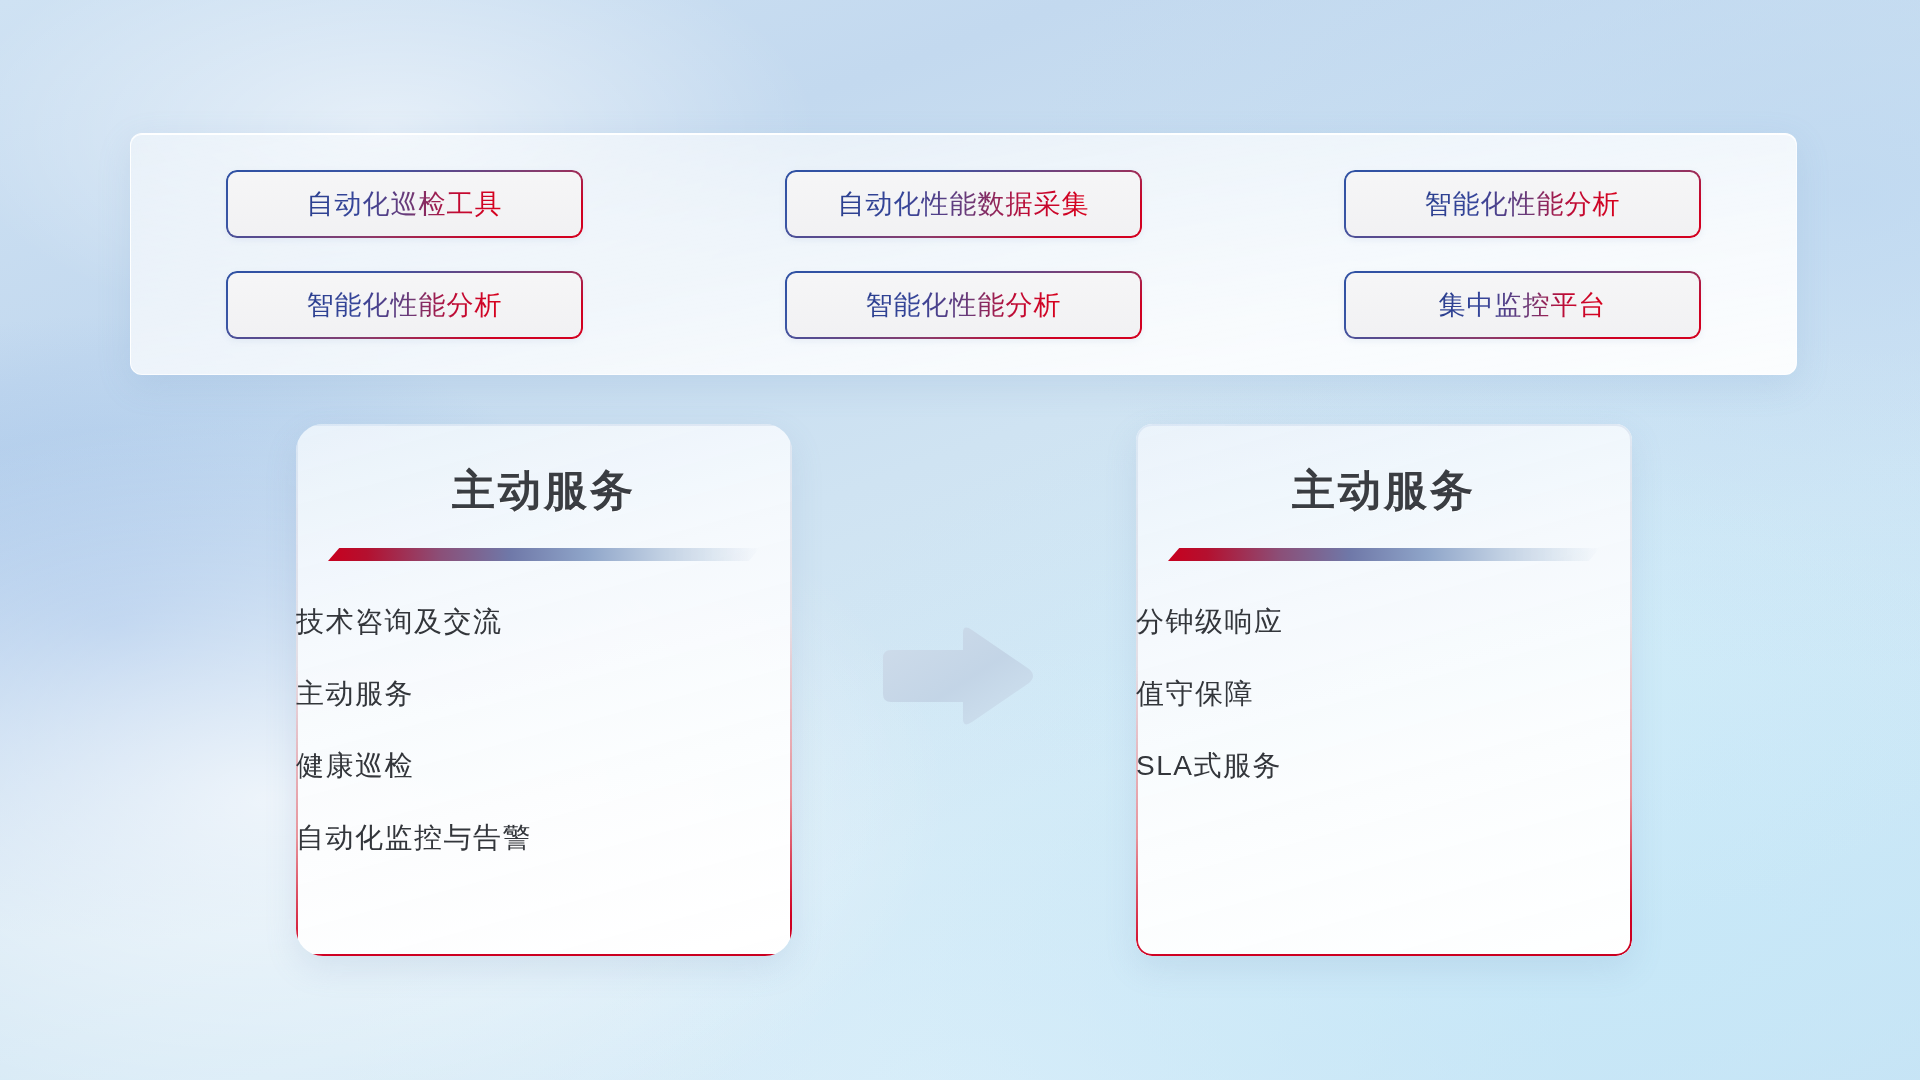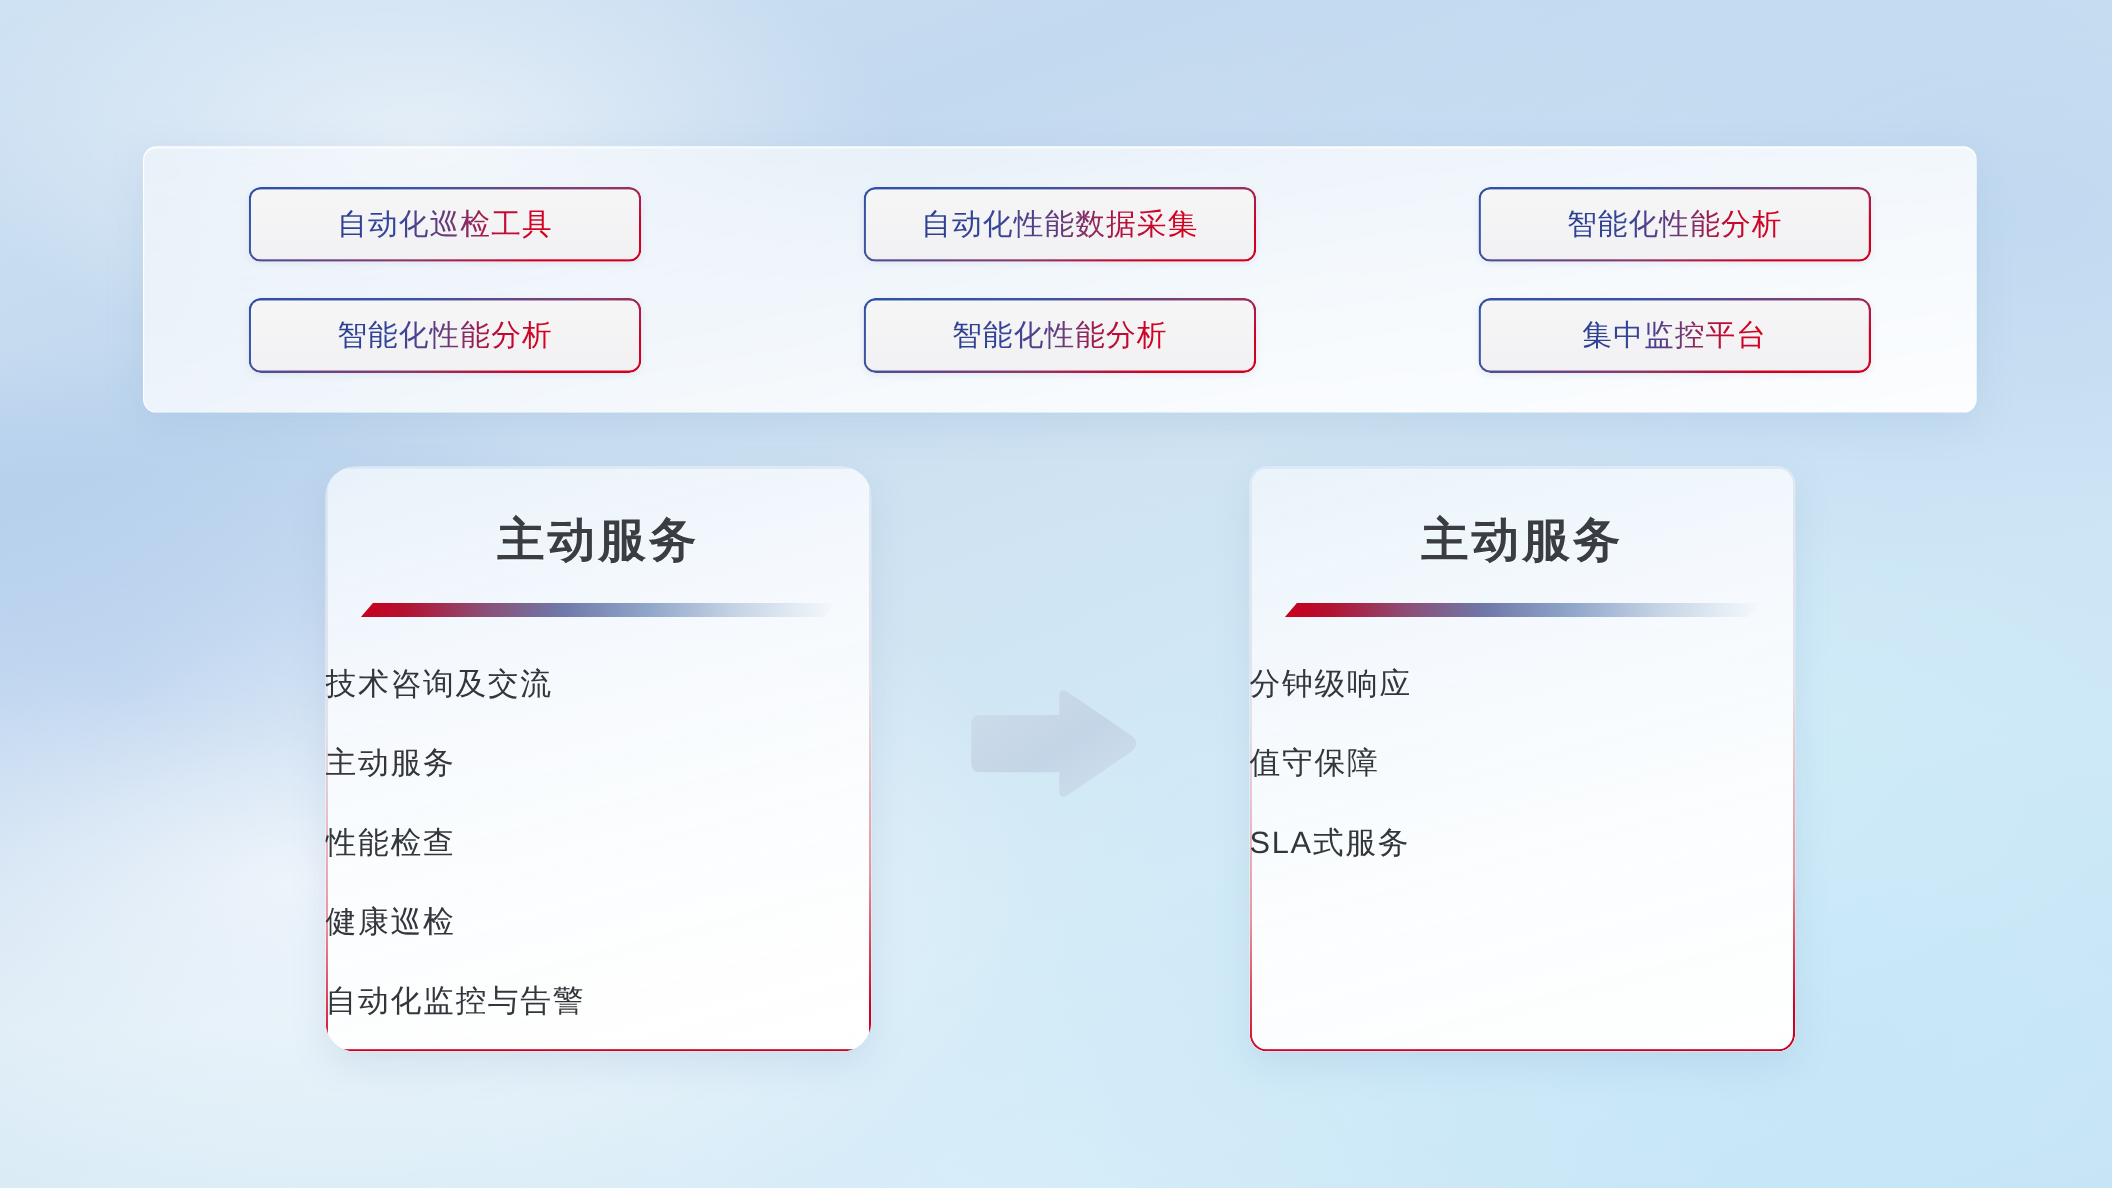--- a/index.html
+++ b/index.html
@@ -151,21 +151,20 @@
 
   <div class="card card-left">
     <div class="card-inner">
       <div class="card-title">主动服务</div>
       <div class="divider">
           <span></span>
         </div>
       <div class="card-list">
         <div class="card-item">技术咨询及交流</div>
         <div class="card-item">主动服务</div>
-        <div class="card-item">性能检查</div>
         <div class="card-item">健康巡检</div>
         <div class="card-item">自动化监控与告警</div>
       </div>
     </div>
   </div>
 
   <svg class="arrow" viewBox="0 0 160 104">
     <defs>
       <linearGradient id="arrowGrad" x1="0" y1="0" x2="1" y2="1">
         <stop offset="0%" stop-color="#cfdcea" stop-opacity=".95"></stop>

